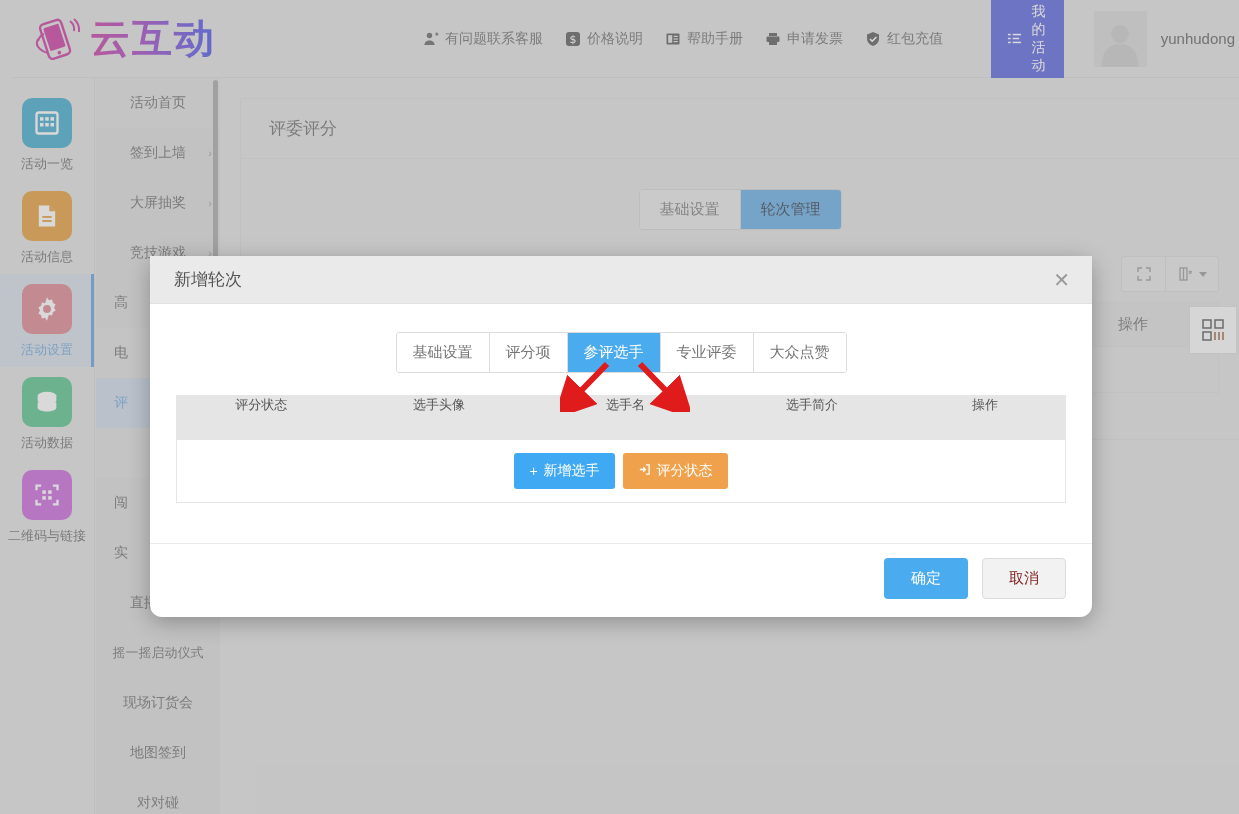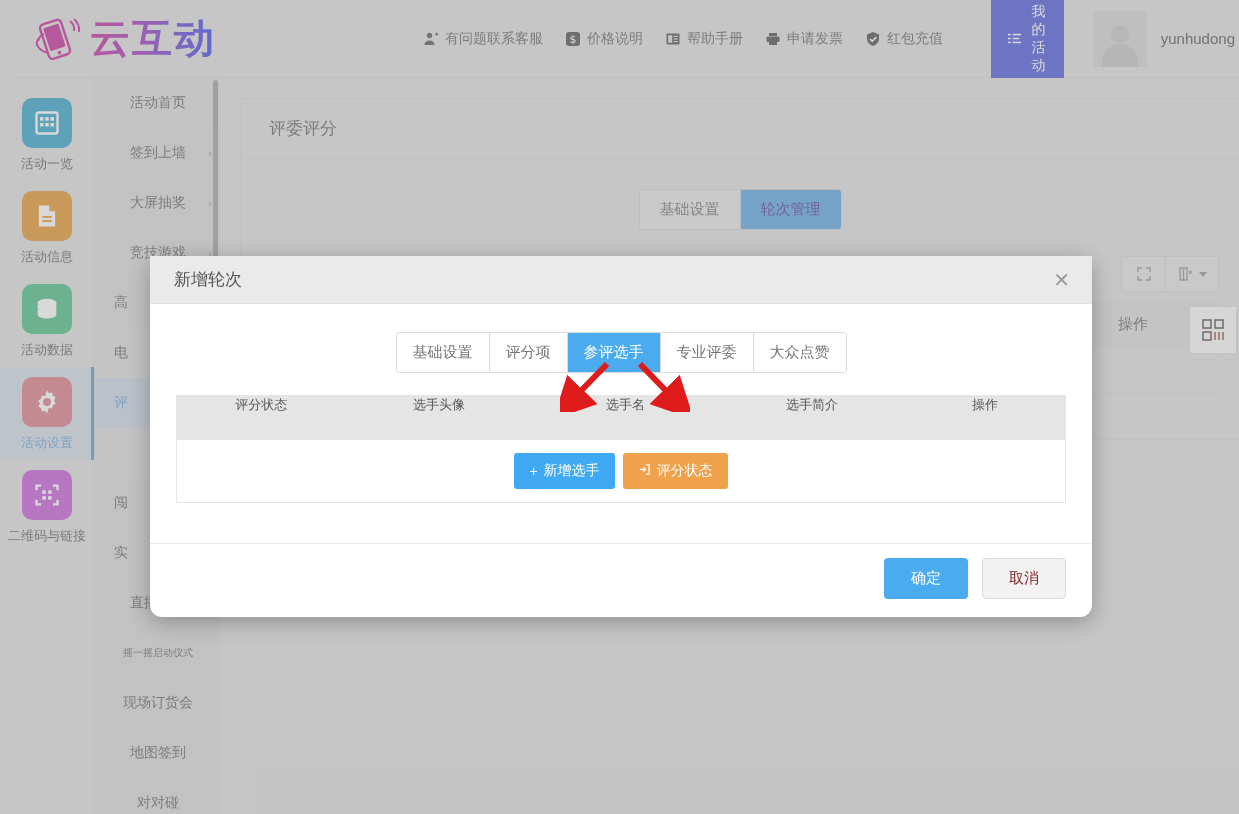--- a/index.html
+++ b/index.html
@@ -125,21 +125,21 @@
   .btn-group-center { display: flex; justify-content: center; }
   .seg {
     display: inline-flex; border: 1px solid #cdcdcd; border-radius: 4px; overflow: hidden;
     background: #e3e3e3;
   }
   .seg-btn {
     padding: 10px 20px; font-size: 15px; color: #666; cursor: pointer; background: #e3e3e3;
     border-right: 1px solid #cdcdcd;
   }
   .seg-btn:last-child { border-right: none; }
-  .seg-btn.active { background: #4a9fe0; color: #4c1d95; }
+  .seg-btn.active { background: #4a9fe0; color: #0f172a; }
 
   .action-row { display: flex; gap: 12px; padding: 28px 26px 0; }
   .act-btn {
     border: none; border-radius: 4px; color: #fff; font-size: 14px;
     padding: 9px 18px; cursor: pointer; min-width: 66px;
   }
   .act-blue { background: #3e92cf; }
   .act-red  { background: #d9534f; }
 
   .toolbar-right {
@@ -345,38 +345,38 @@
       <span class="rail-ico" style="background:#e08a15">
         <svg width="28" height="28" viewBox="0 0 24 24">
           <path d="M5 3h9l5 5v13H5z" fill="#fff"></path>
           <path d="M14 3v5h5" fill="#e08a15"></path>
           <rect x="8" y="12" width="8" height="1.6" fill="#e08a15"></rect>
           <rect x="8" y="15.5" width="8" height="1.6" fill="#e08a15"></rect>
         </svg>
       </span>
       <span class="rail-label">活动信息</span>
     </div>
+    <div class="rail-item active">
+      <span class="rail-ico" style="background:#d9707c">
+        <svg width="28" height="28" viewBox="0 0 24 24" fill="#fff">
+          <path d="M12 2l1.6 2.4 2.8-.6.6 2.8 2.4 1.6-1.4 2.5 1.4 2.5-2.4 1.6-.6 2.8-2.8-.6L12 22l-1.6-2.4-2.8.6-.6-2.8L4.6 15.8 6 13.3 4.6 10.8 7 9.2l.6-2.8 2.8.6z"></path>
+          <circle cx="12" cy="12" r="3.4" fill="#d9707c"></circle>
+        </svg>
+      </span>
+      <span class="rail-label">活动设置</span>
+    </div>
     <div class="rail-item">
       <span class="rail-ico" style="background:#3bb878">
         <svg width="28" height="28" viewBox="0 0 24 24" fill="#fff">
           <ellipse cx="12" cy="6.5" rx="8" ry="3.2"></ellipse>
           <path d="M4 6.5v4.5c0 1.8 3.6 3.2 8 3.2s8-1.4 8-3.2V6.5z"></path>
           <path d="M4 12.5V17c0 1.8 3.6 3.2 8 3.2s8-1.4 8-3.2v-4.5z"></path>
         </svg>
       </span>
       <span class="rail-label">活动数据</span>
-    </div>
-    <div class="rail-item active">
-      <span class="rail-ico" style="background:#d9707c">
-        <svg width="28" height="28" viewBox="0 0 24 24" fill="#fff">
-          <path d="M12 2l1.6 2.4 2.8-.6.6 2.8 2.4 1.6-1.4 2.5 1.4 2.5-2.4 1.6-.6 2.8-2.8-.6L12 22l-1.6-2.4-2.8.6-.6-2.8L4.6 15.8 6 13.3 4.6 10.8 7 9.2l.6-2.8 2.8.6z"></path>
-          <circle cx="12" cy="12" r="3.4" fill="#d9707c"></circle>
-        </svg>
-      </span>
-      <span class="rail-label">活动设置</span>
     </div>
     <div class="rail-item">
       <span class="rail-ico" style="background:#c24bd6">
         <svg width="28" height="28" viewBox="0 0 24 24" fill="none" stroke="#fff" stroke-width="2">
           <path d="M3 8V4h4M17 4h4v4M21 16v4h-4M7 20H3v-4"></path>
           <rect x="8" y="8" width="3" height="3" fill="#fff" stroke="none"></rect>
           <rect x="13" y="8" width="3" height="3" fill="#fff" stroke="none"></rect>
           <rect x="8" y="13" width="3" height="3" fill="#fff" stroke="none"></rect>
           <rect x="13" y="13" width="3" height="3" fill="#fff" stroke="none"></rect>
         </svg>
@@ -416,21 +416,21 @@
     <div class="submenu-item" style="justify-content:flex-start;padding-left:18px">
       <span>闯</span>
     </div>
     <div class="submenu-item" style="justify-content:flex-start;padding-left:18px">
       <span>实</span>
     </div>
     <div class="submenu-item">
       <span>直播互动</span>
     </div>
     <div class="submenu-item">
-      <span style="font-size:10px">摇一摇启动仪式</span>
+      <span style="font-size:13px">摇一摇启动仪式</span>
     </div>
     <div class="submenu-item">
       <span>现场订货会</span>
     </div>
     <div class="submenu-item">
       <span>地图签到</span>
     </div>
     <div class="submenu-item">
       <span>对对碰</span>
     </div>

